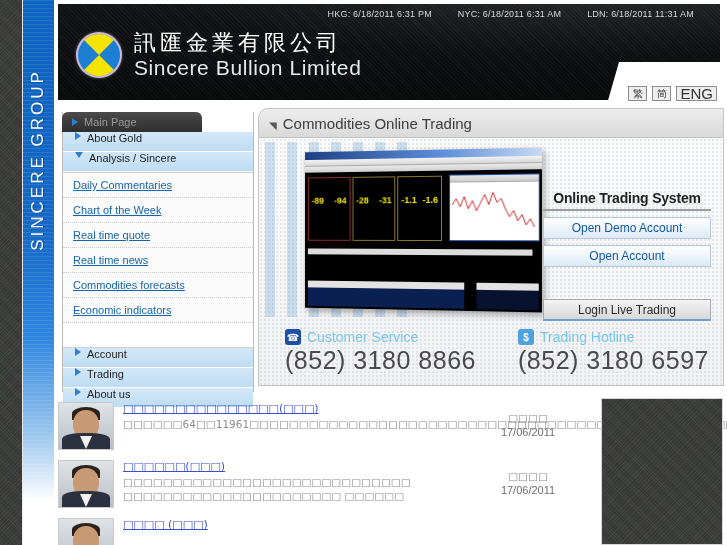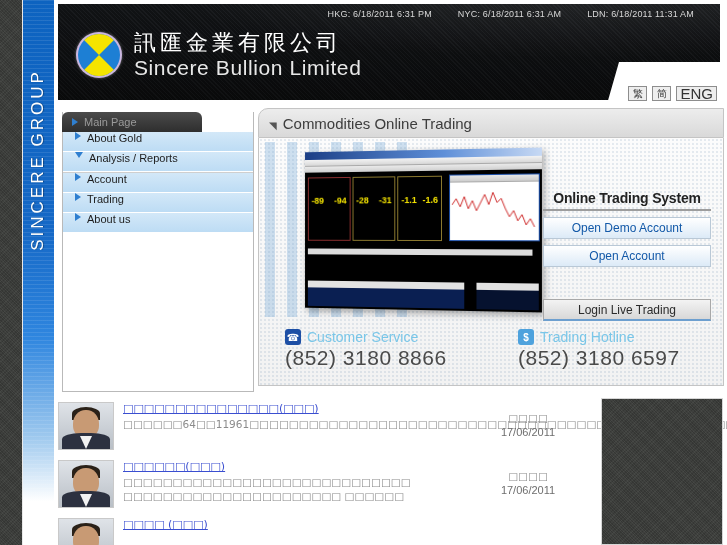--- a/index.html
+++ b/index.html
@@ -108,21 +108,21 @@
     font-size:11px; color:#1d1d1d;
     background:linear-gradient(#d3e8f8,#bddcf4);
     border-bottom:1px solid #ffffff;
   }
   .sub-list { background:#fbfbfb; border-top:1px solid #cfcfcf; }
   .sub {
     height:25px; display:flex; align-items:center; padding-left:10px;
     border-bottom:1px dotted #cccccc;
   }
   .sub a { color:#1664ad; font-size:11px; text-decoration:underline; cursor:pointer; }
-  .menu-bottom { border-top:1px solid #cfcfcf; }
+  .menu-bottom { border-top:1px solid #cfcfcf;margin-top:24px; }
 
   
   .banner { position:absolute; left:200px; top:4px; width:466px; height:278px; }
   .banner-title {
     position:absolute; left:0; top:0; width:466px; height:30px;
     background:linear-gradient(#ededed,#d9d9d9);
     border:1px solid #c4c4c4;
     border-radius:10px 0 0 0;
     display:flex; align-items:center; gap:6px; padding-left:10px;
     color:#3d3d3d; font-size:15px;
@@ -173,21 +173,21 @@
      border-bottom:2px solid #6d9fcf; }
 
   .contact-row { position:absolute; left:0; bottom:4px; width:466px; height:54px; display:flex; }
   .contact-col { flex:1; padding-left:26px; }
   .c-head { display:flex; align-items:center; gap:6px; height:20px; }
   .c-ico { width:16px; height:16px; border-radius:3px; color:#fff; font-size:10px;
      display:flex; align-items:center; justify-content:center; }
   .c-ico.phone { background:#1d4fa5; }
   .c-ico.money { background:#4ea2dd; font-weight:bold; }
   .c-label { color:#79c6e8; font-size:14px; }
-  .c-num { color:#4a4a4a; font-size:21px; letter-spacing:.5px; margin-top:-1px; }
+  .c-num { color:#4a4a4a; font-size:25px; letter-spacing:.5px; margin-top:-1px; }
 
   
   .news-area { position:absolute; left:0; top:396px; width:673px; height:149px; }
   .news-list { position:absolute; left:4px; top:0; width:520px; }
   .news-item { display:flex; gap:9px; padding:6px 0 4px 0; }
   .avatar { width:56px; height:48px; border:1px solid #c9c9c9; flex:0 0 56px;
      background:linear-gradient(#dfe3e8,#b9bfc6); position:relative; overflow:hidden; }
   .avatar .face{ position:absolute; left:50%; top:7px; transform:translateX(-50%);
      width:26px; height:28px; border-radius:48% 48% 44% 44%; background:#c89a74;}
   .avatar .hair{ position:absolute; left:50%; top:4px; transform:translateX(-50%);
@@ -260,23 +260,43 @@
         <span>Main Page</span>
       </div>
 
       <div class="menu-list">
         <div class="mi">
           <span class="tri-r"></span>
           <span>About Gold</span>
         </div>
         <div class="mi">
           <span class="tri-d"></span>
-          <span>Analysis / Reports</span>
-        </div>
-
+          <span>Analysis / Sincere</span>
+        </div>
+
+        <div class="sub-list">
+          <div class="sub">
+            <a>Daily Commentaries</a>
+          </div>
+          <div class="sub">
+            <a>Chart of the Week</a>
+          </div>
+          <div class="sub">
+            <a>Real time quote</a>
+          </div>
+          <div class="sub">
+            <a>Real time news</a>
+          </div>
+          <div class="sub">
+            <a>Commodities forecasts</a>
+          </div>
+          <div class="sub">
+            <a>Economic indicators</a>
+          </div>
+        </div>
 
         <div class="menu-bottom">
           <div class="mi">
             <span class="tri-r"></span>
             <span>Account</span>
           </div>
           <div class="mi">
             <span class="tri-r"></span>
             <span>Trading</span>
           </div>

